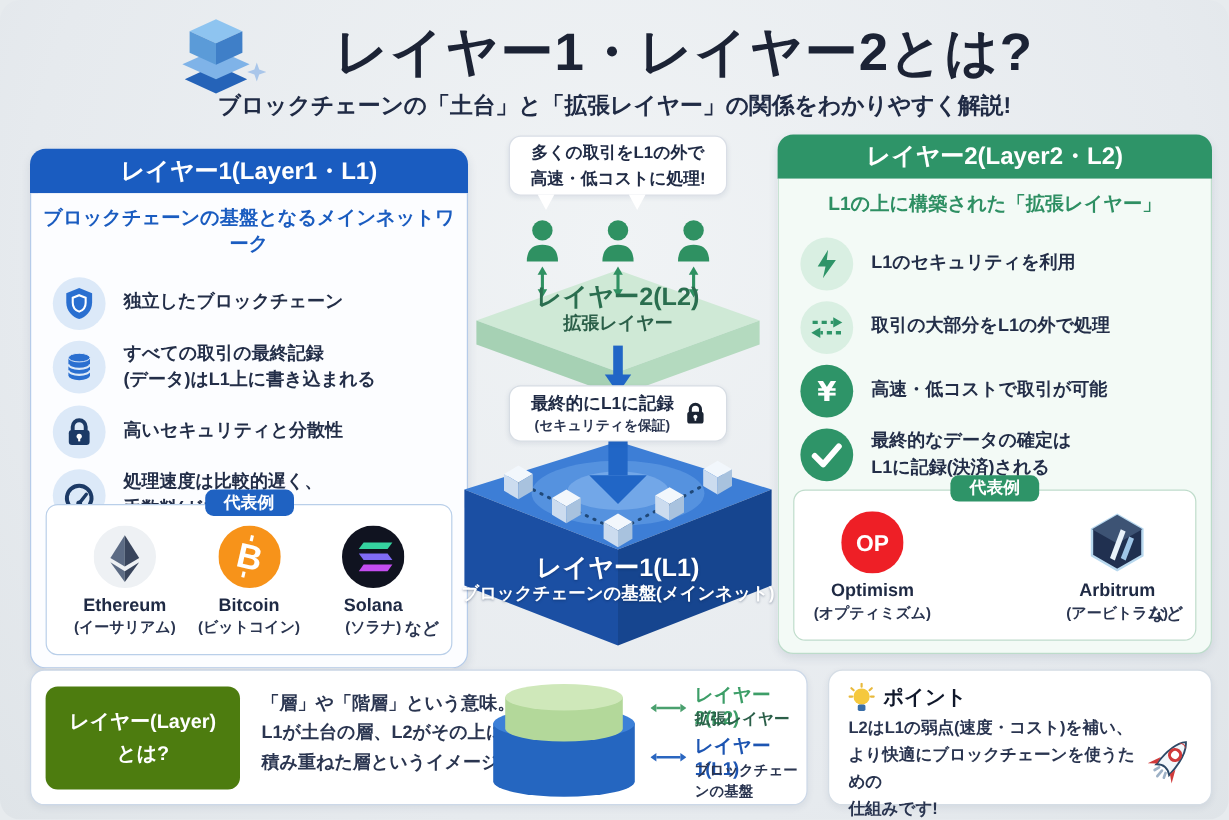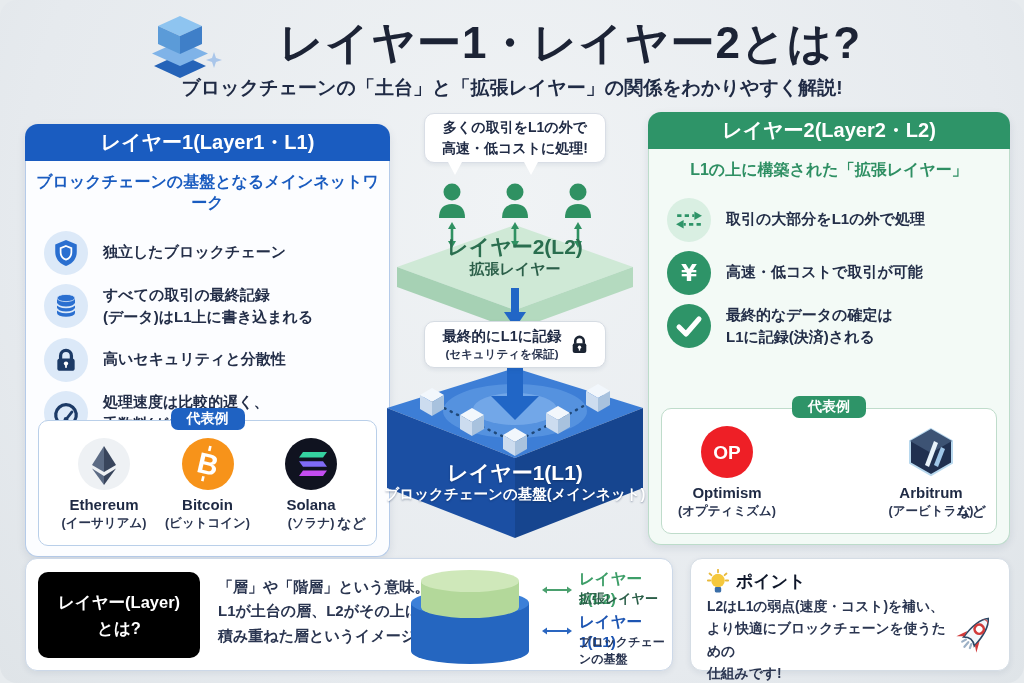--- a/index.html
+++ b/index.html
@@ -72,21 +72,21 @@
   .l1-plat-title { left:385px; top:459px; width:260px; font-size:21px; font-weight:800; color:#fff;
                    text-shadow:0 1px 2px rgba(10,30,70,.4); }
   .l1-plat-sub   { left:362px; top:485px; width:306px; font-size:14.5px; font-weight:700; color:#fff;
                    text-shadow:0 1px 2px rgba(10,30,70,.4); }
 
   
   .bottom-box { top:558px; height:113px; background:#fff; border-radius:12px;
                 box-shadow:0 2px 6px rgba(30,50,90,.08); }
   #meaning-box { left:25px; width:648px; border:1.5px solid #ccd8e8; }
   #point-box   { left:690px; width:320px; border:1.5px solid #d5dde5; }
-  .meaning-label { left:12px; top:13px; width:162px; height:86px; background:#000000; border-radius:10px;
+  .meaning-label { left:12px; top:13px; width:162px; height:86px; background:#4d7c0f; border-radius:10px;
                    display:flex; align-items:center; justify-content:center; text-align:center;
                    color:#fff; font-size:16.5px; font-weight:700; line-height:1.6; }
   .meaning-text { left:192px; top:16px; font-size:15px; font-weight:600; color:#2a3550; line-height:1.62; }
   #cyl-art { left:378px; top:6px; width:160px; height:104px; }
   .lay-arrow { width:30px; height:12px; }
   .lbl-l2 { left:553px; top:10px;  font-size:15.5px; font-weight:700; color:#3d9e68; }
   .lbl-l2-sub { left:553px; top:31px; font-size:13px; font-weight:600; color:#2b5f49; }
   .lbl-l1 { left:553px; top:53px; font-size:15.5px; font-weight:700; color:#1d55b2; }
   .lbl-l1-sub { left:553px; top:75px; font-size:12px; font-weight:600; color:#2a3550; }
   .point-head { left:16px; top:10px; display:flex; align-items:center; gap:7px;
@@ -207,20 +207,28 @@
     </div>
   </div>
 
   <div class="abs panel" id="l2-panel">
     <div class="panel-header">レイヤー2(Layer2・L2)</div>
     <div class="panel-body">
       <div class="panel-sub">L1の上に構築された「拡張レイヤー」</div>
       <div class="items">
         <div class="item">
           <span class="item-icon icon-green-bg">
+            <svg width="22" height="26" viewBox="0 0 20 24">
+                <polygon points="11,1 3,14 9,14 7,23 17,9 10,9" fill="#2e9468"></polygon>
+              </svg>
+          </span>
+          <span class="item-text pre">L1のセキュリティを利用</span>
+        </div>
+        <div class="item">
+          <span class="item-icon icon-green-bg">
             <svg width="28" height="22" viewBox="0 0 26 20">
                 <line x1="2" y1="6" x2="18" y2="6" stroke="#2e9468" stroke-width="2.6" stroke-dasharray="4 3"></line>
                 <polygon points="18,2 25,6 18,10" fill="#2e9468"></polygon>
                 <line x1="24" y1="14" x2="8" y2="14" stroke="#2e9468" stroke-width="2.6" stroke-dasharray="4 3"></line>
                 <polygon points="8,10 1,14 8,18" fill="#2e9468"></polygon>
               </svg>
           </span>
           <span class="item-text pre">取引の大部分をL1の外で処理</span>
         </div>
         <div class="item">

